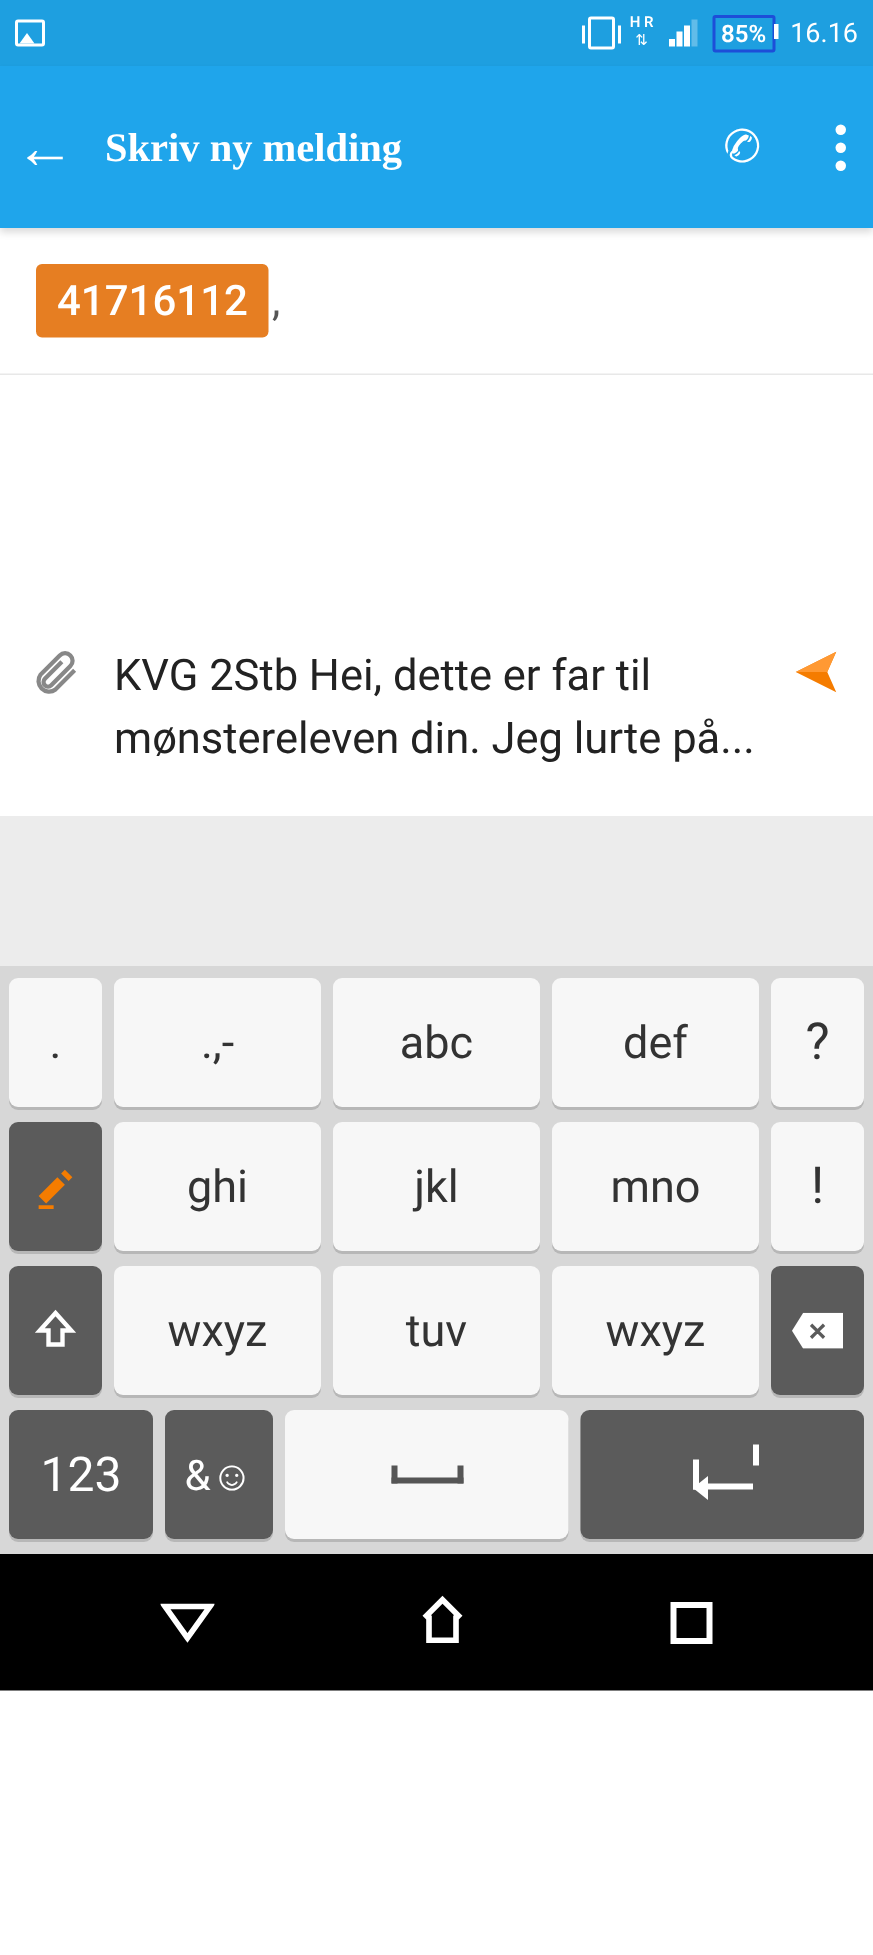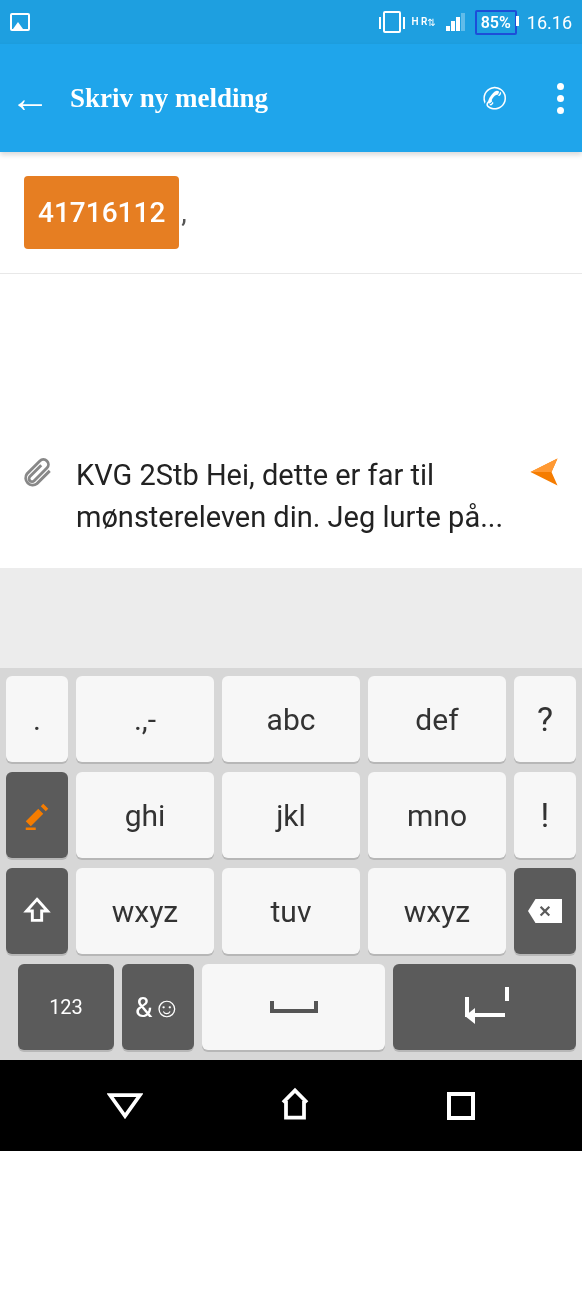--- a/index.html
+++ b/index.html
@@ -30,21 +30,21 @@
     
     .title-bar{height:108px;background:#1fa5eb;color:#fff;display:flex;align-items:center;padding:0 18px 0 10px;gap:20px;box-shadow:0 3px 5px rgba(0,0,0,.15);}
     .back-arrow{font-size:40px;font-weight:300;}
     .title-text{flex:1;font-size:27px;font-weight:700;font-family:Liberation Serif, serif;}
     .call-icon{font-size:30px; transform: rotate(15deg);}
     .menu-icon{display:flex;flex-direction:column;gap:5px;margin-left:30px;}
     .menu-icon span{width:7px;height:7px;background:#fff;border-radius:50%;}
 
     
     .recipient-strip{padding:24px 20px 24px 24px;border-bottom:1px solid #e8e8e8;}
-    .chip{display:inline-block;background:#e67e22;color:#fff;padding:20px 14px;font-size:28px;font-weight:500;border-radius:4px;}
+    .chip{display:inline-block;background:#e67e22;color:#fff;padding:8px 14px;font-size:28px;font-weight:500;border-radius:4px;}
     .comma{font-size:28px;color:#555;margin-left:2px;}
 
     
     .conversation{height:180px;}
 
     
     .compose{display:flex;align-items:flex-start;padding:0 20px 30px 20px;gap:16px;}
     .attach-icon{font-size:38px;color:#888;}
     .msg-text{flex:1;font-size:29px;line-height:1.45;color:#222;padding:0 6px;}
     .send-icon{color:#f57c00;font-size:40px;line-height:1;}
@@ -54,21 +54,21 @@
 
     
     .keyboard{background:#d7d7d7;padding:8px 6px 10px 6px;display:flex;flex-direction:column;gap:10px;}
     .kb-row{display:flex;gap:8px;}
     .key{flex:1;height:86px;background:#f7f7f7;border:none;border-radius:6px;font-size:30px;color:#333;display:flex;align-items:center;justify-content:center;box-shadow:0 2px 0 rgba(0,0,0,.15);}
     .key.small{flex:0 0 62px;}
     .key.dark{background:#5b5b5b;color:#fff;}
     .key.edit{background:#5b5b5b;color:#f57c00;font-size:34px;}
     .key.space{flex:1;font-size:40px;letter-spacing:1px;color:#333;}
     .key.enter{flex:1;background:#5b5b5b;color:#fff;font-size:40px;}
-    .key.sym{flex:0 0 96px;font-size:20px;margin-left:12px;}
+    .key.sym{flex:0 0 96px;font-size:32px;}
     .key.emoji{flex:0 0 72px;font-size:28px;}
     .key.q{font-size:34px;}
     .row4 .key.space{background:#f7f7f7;}
     .bs-shape{width:34px;height:24px;background:#fff;clip-path:polygon(22% 0,100% 0,100% 100%,22% 100%,0 50%);display:flex;align-items:center;justify-content:center;color:#5b5b5b;font-size:16px;font-weight:bold;}
     .space-sym{display:inline-block;width:48px;border-bottom:4px solid #555;border-left:4px solid #555;border-right:4px solid #555;height:12px;}
     .enter-sym{display:inline-block;width:40px;height:20px;border-bottom:4px solid #fff;border-left:4px solid #fff;position:relative;}
     .enter-sym::before{content:'';position:absolute;left:-4px;bottom:-11px;width:0;height:0;border-top:8px solid transparent;border-bottom:8px solid transparent;border-right:10px solid #fff;}
     .enter-sym::after{content:'';position:absolute;right:-4px;top:-10px;width:4px;height:14px;background:#fff;}
 
     
@@ -77,21 +77,21 @@
   </style>
 </head>
 <body>
 
 <div class="status-bar">
   <div class="status-left">
     <div class="pic-icon"></div>
   </div>
   <div class="status-right">
     <div class="vibe-icon"></div>
-    <div style="display:flex;flex-direction:row;align-items:center;">
+    <div style="display:flex;flex-direction:column;align-items:center;">
       <div class="hr-text">H R</div>
       <div style="font-size:10px;">⇅</div>
     </div>
     <div class="signal">
         <span></span>
         <span></span>
         <span></span>
         <span></span>
       </div>
     <div class="battery-box">85%</div>

